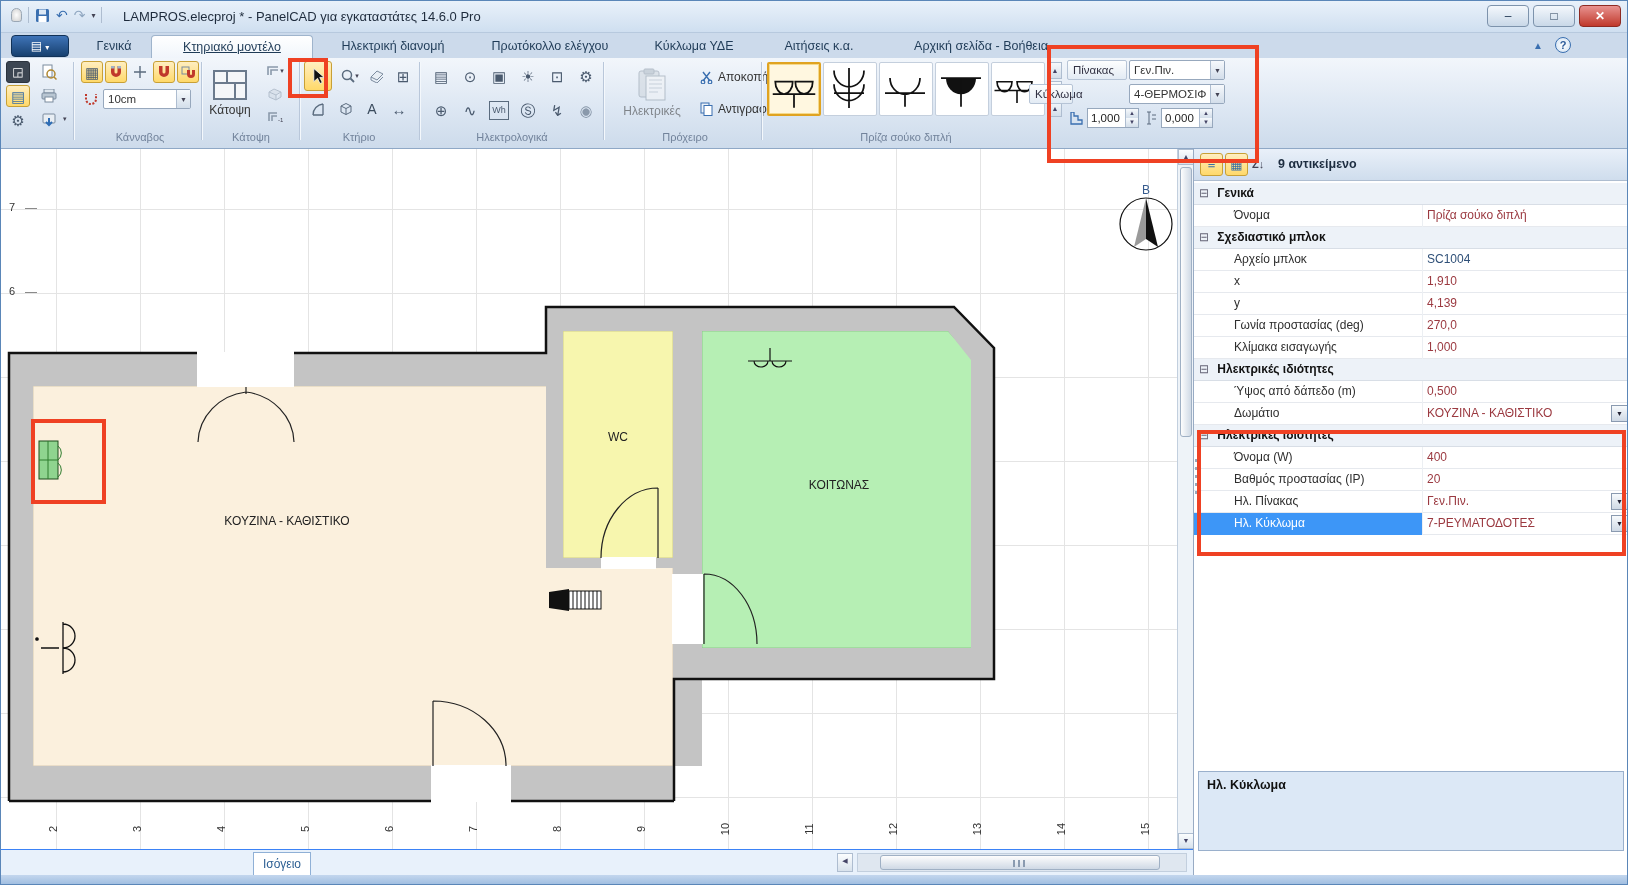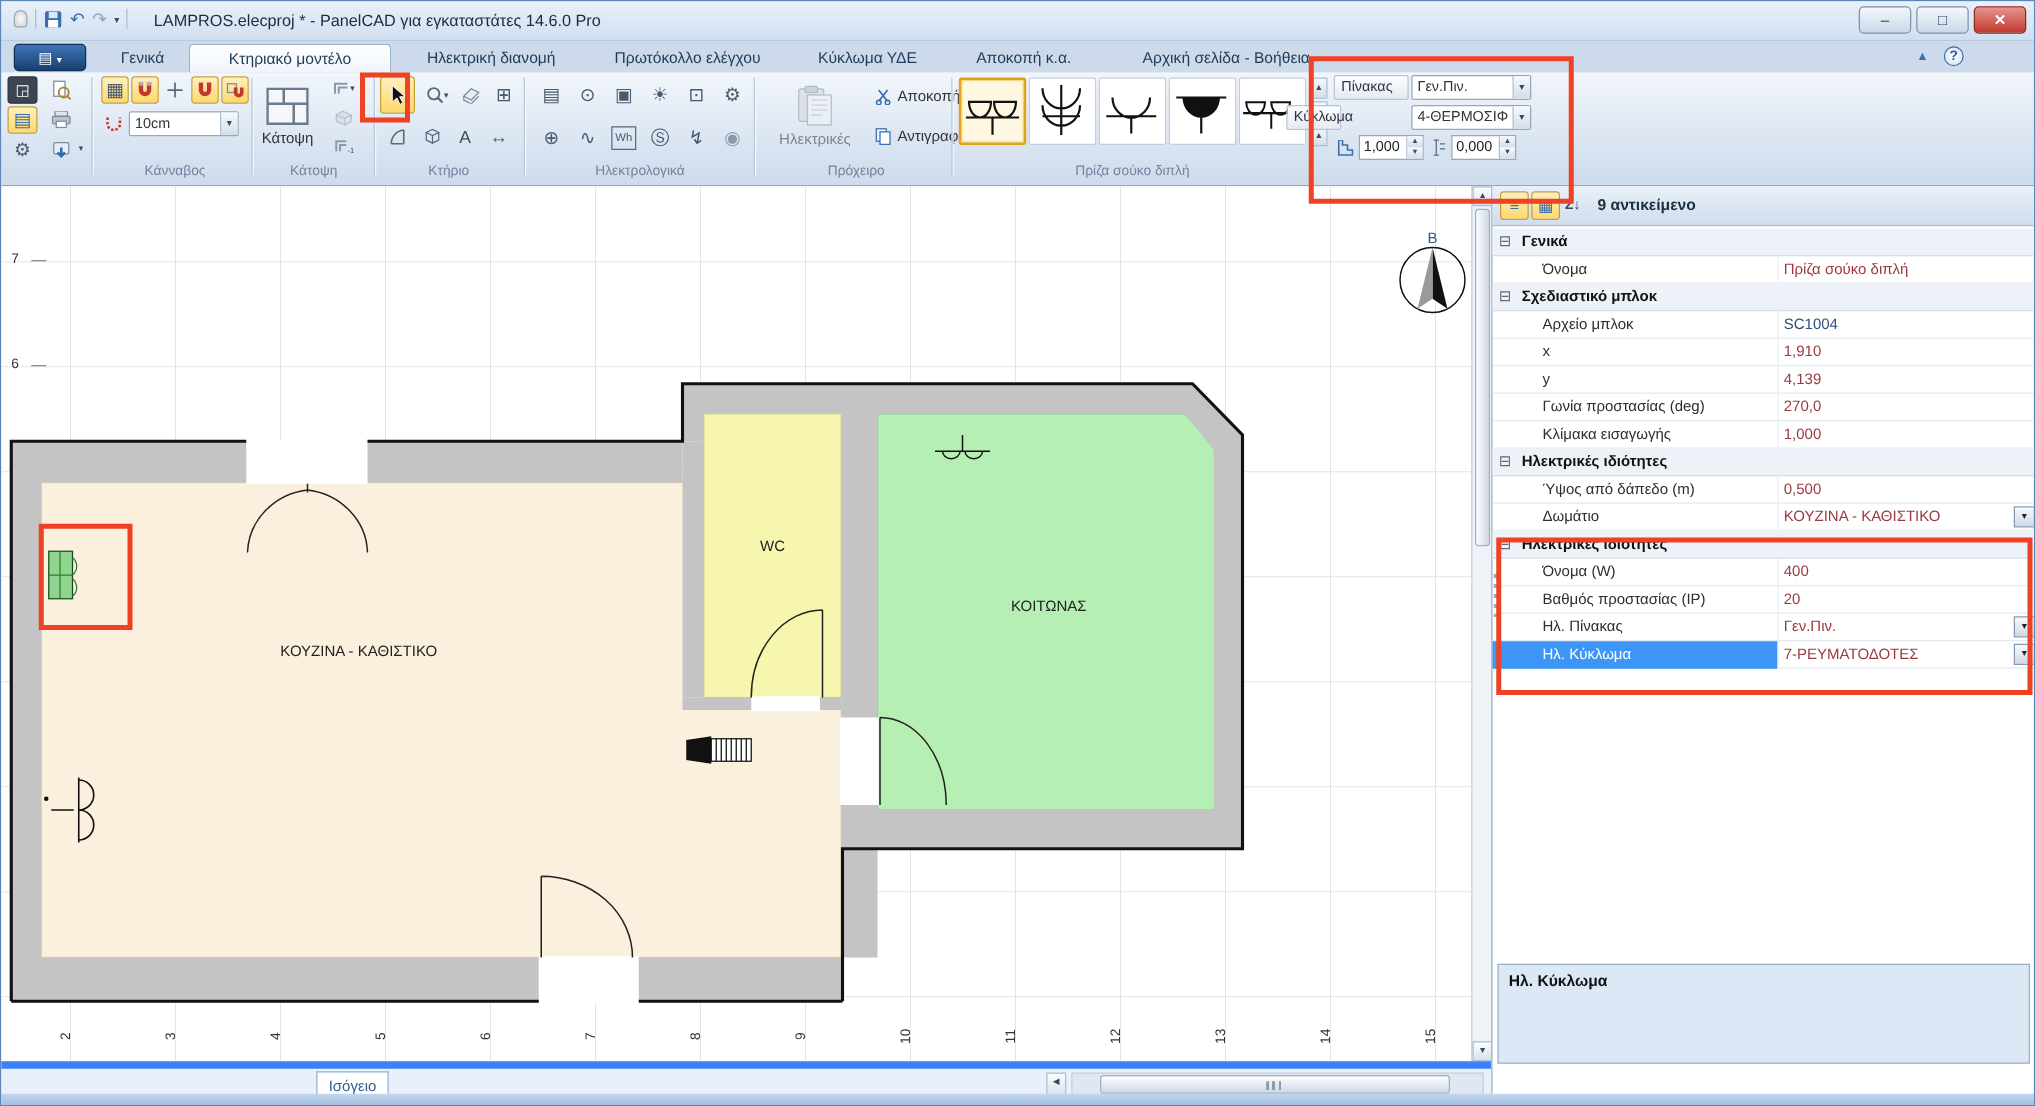--- a/index.html
+++ b/index.html
@@ -18,21 +18,21 @@
   .winbtns { position:absolute; right:8px; top:4px; display:flex; gap:4px; }
   .winbtn { width:42px; height:22px; border:1px solid #7d93ac; border-radius:4px; text-align:center; line-height:20px;
     background:linear-gradient(#f4f8fc,#c9d8e8); color:#243b55; font-size:12px; }
   .winbtn.close { background:linear-gradient(#e89390,#c0392b); color:#fff; border-color:#8e2a22; font-weight:bold; }
 
   
   #tabrow { position:absolute; left:0; top:32px; width:1628px; height:25px; background:#ccdaeb; }
   .appbtn { position:absolute; left:10px; top:2px; width:58px; height:22px; border-radius:4px;
     background:linear-gradient(#3f74b8,#17406f); border:1px solid #123257; color:#fff; text-align:center; line-height:20px; font-size:12px; }
   .rtab { position:absolute; top:2px; height:23px; line-height:23px; text-align:center; color:#1f3b57; font-size:12.5px; white-space:nowrap; padding:0 10px; }
-  .rtab.sel { background:linear-gradient(#ffffff,#f0f5fb); border:1px solid #9fb4cc; border-bottom:none; border-radius:4px 4px 0 0; }
+  .rtab.sel { background:linear-gradient(#ffffff,#f0f5fb); border:1px solid #9fb4cc; border-bottom:none; border-radius:4px 4px 0 0;text-decoration:underline; }
   .tabtools { position:absolute; right:58px; top:4px; display:flex; gap:12px; align-items:center; }
   .collapse-a { color:#3a6fb0; font-size:10px; }
   .helpbtn { width:16px; height:16px; border-radius:50%; background:radial-gradient(#ffffff,#cfe0f2); border:1px solid #3a6fb0; color:#2a5a9a; font-weight:bold; text-align:center; line-height:14px; font-size:11px; }
 
   
   #ribbon { position:absolute; left:0; top:57px; width:1628px; height:91px;
     background:linear-gradient(#f2f6fb,#dde7f3 55%,#cddbeb); border-bottom:1px solid #8fa8c6; }
   .grp-label { position:absolute; top:73px; font-size:11px; color:#72839b; text-align:center; white-space:nowrap; }
   .vsep { position:absolute; top:4px; width:1px; height:78px; background:#b9c7da; box-shadow:1px 0 0 #f4f8fc; }
   .rbtn { position:absolute; display:flex; align-items:center; justify-content:center;
@@ -64,21 +64,21 @@
   .tick-l { position:absolute; left:24px; width:12px; height:1px; background:#8a8a8a; }
   svg text.rlabel { font-size:12px; fill:#222; }
 
   
   #vscroll { position:absolute; left:1176px; top:148px; width:16px; height:700px; background:#eef3f8; border-left:1px solid #c2cfde; }
   .sbtn { position:absolute; width:16px; height:16px; background:linear-gradient(#fbfdfe,#d8e2ec); border:1px solid #aebdd0;
     font-size:7px; text-align:center; line-height:14px; color:#446; }
   #vthumb { position:absolute; left:2px; top:18px; width:12px; height:270px; border:1px solid #9fb0c4; border-radius:3px; background:linear-gradient(to right,#fdfdfd,#cfd9e5); }
 
   
-  #bottomstrip { position:absolute; left:0; top:848px; width:1192px; height:26px; background:#e8f1fb; border-top:6px solid #3b82f6; }
+  #bottomstrip { position:absolute; left:0; top:848px; width:1192px; height:26px; background:#e8f1fb; border-top:1px solid #3b82f6; }
   #floor-tab { position:absolute; left:252px; top:2px; width:58px; height:23px; background:#fff; border:1px solid #8fb0d6;
     border-bottom:none; text-align:center; line-height:22px; color:#2c5f93; font-size:12px; }
   #hscroll { position:absolute; left:856px; top:3px; width:330px; height:19px; background:#dfe7f0; border:1px solid #c2cfde; }
   #hthumb { position:absolute; left:22px; top:1px; width:280px; height:15px; border:1px solid #9fb0c4; border-radius:3px;
     background:linear-gradient(#fdfdfd,#cfd9e5); }
   .grip { position:absolute; left:50%; top:4px; width:14px; height:7px; margin-left:-7px;
     background:repeating-linear-gradient(to right,#8a9bb0 0 2px,transparent 2px 5px); }
   #framebottom { position:absolute; left:0; top:874px; width:1628px; height:11px; background:linear-gradient(#c3d6ee,#9abade); }
 
   
@@ -135,21 +135,21 @@
   <div id="tabrow">
     <div class="appbtn">
       <span>▤</span>
       <span style="font-size:8px">▾</span>
     </div>
     <div class="rtab" style="left:78px;width:70px">Γενικά</div>
     <div class="rtab sel" style="left:150px;width:162px">Κτηριακό μοντέλο</div>
     <div class="rtab" style="left:318px;width:148px">Ηλεκτρική διανομή</div>
     <div class="rtab" style="left:470px;width:158px">Πρωτόκολλο ελέγχου</div>
     <div class="rtab" style="left:632px;width:122px">Κύκλωμα ΥΔΕ</div>
-    <div class="rtab" style="left:760px;width:116px">Αποκοπή κ.α.</div>
+    <div class="rtab" style="left:760px;width:116px">Αιτήσεις κ.α.</div>
     <div class="rtab" style="left:882px;width:196px">Αρχική σελίδα - Βοήθεια</div>
     <div class="tabtools">
       <span class="collapse-a">▲</span>
       <div class="helpbtn">?</div>
     </div>
   </div>
 
   <div id="ribbon">
 
     <div class="rbtn" style="left:5px;top:3px;width:24px;height:22px;background:#3c4652;border-color:#2b333d">

